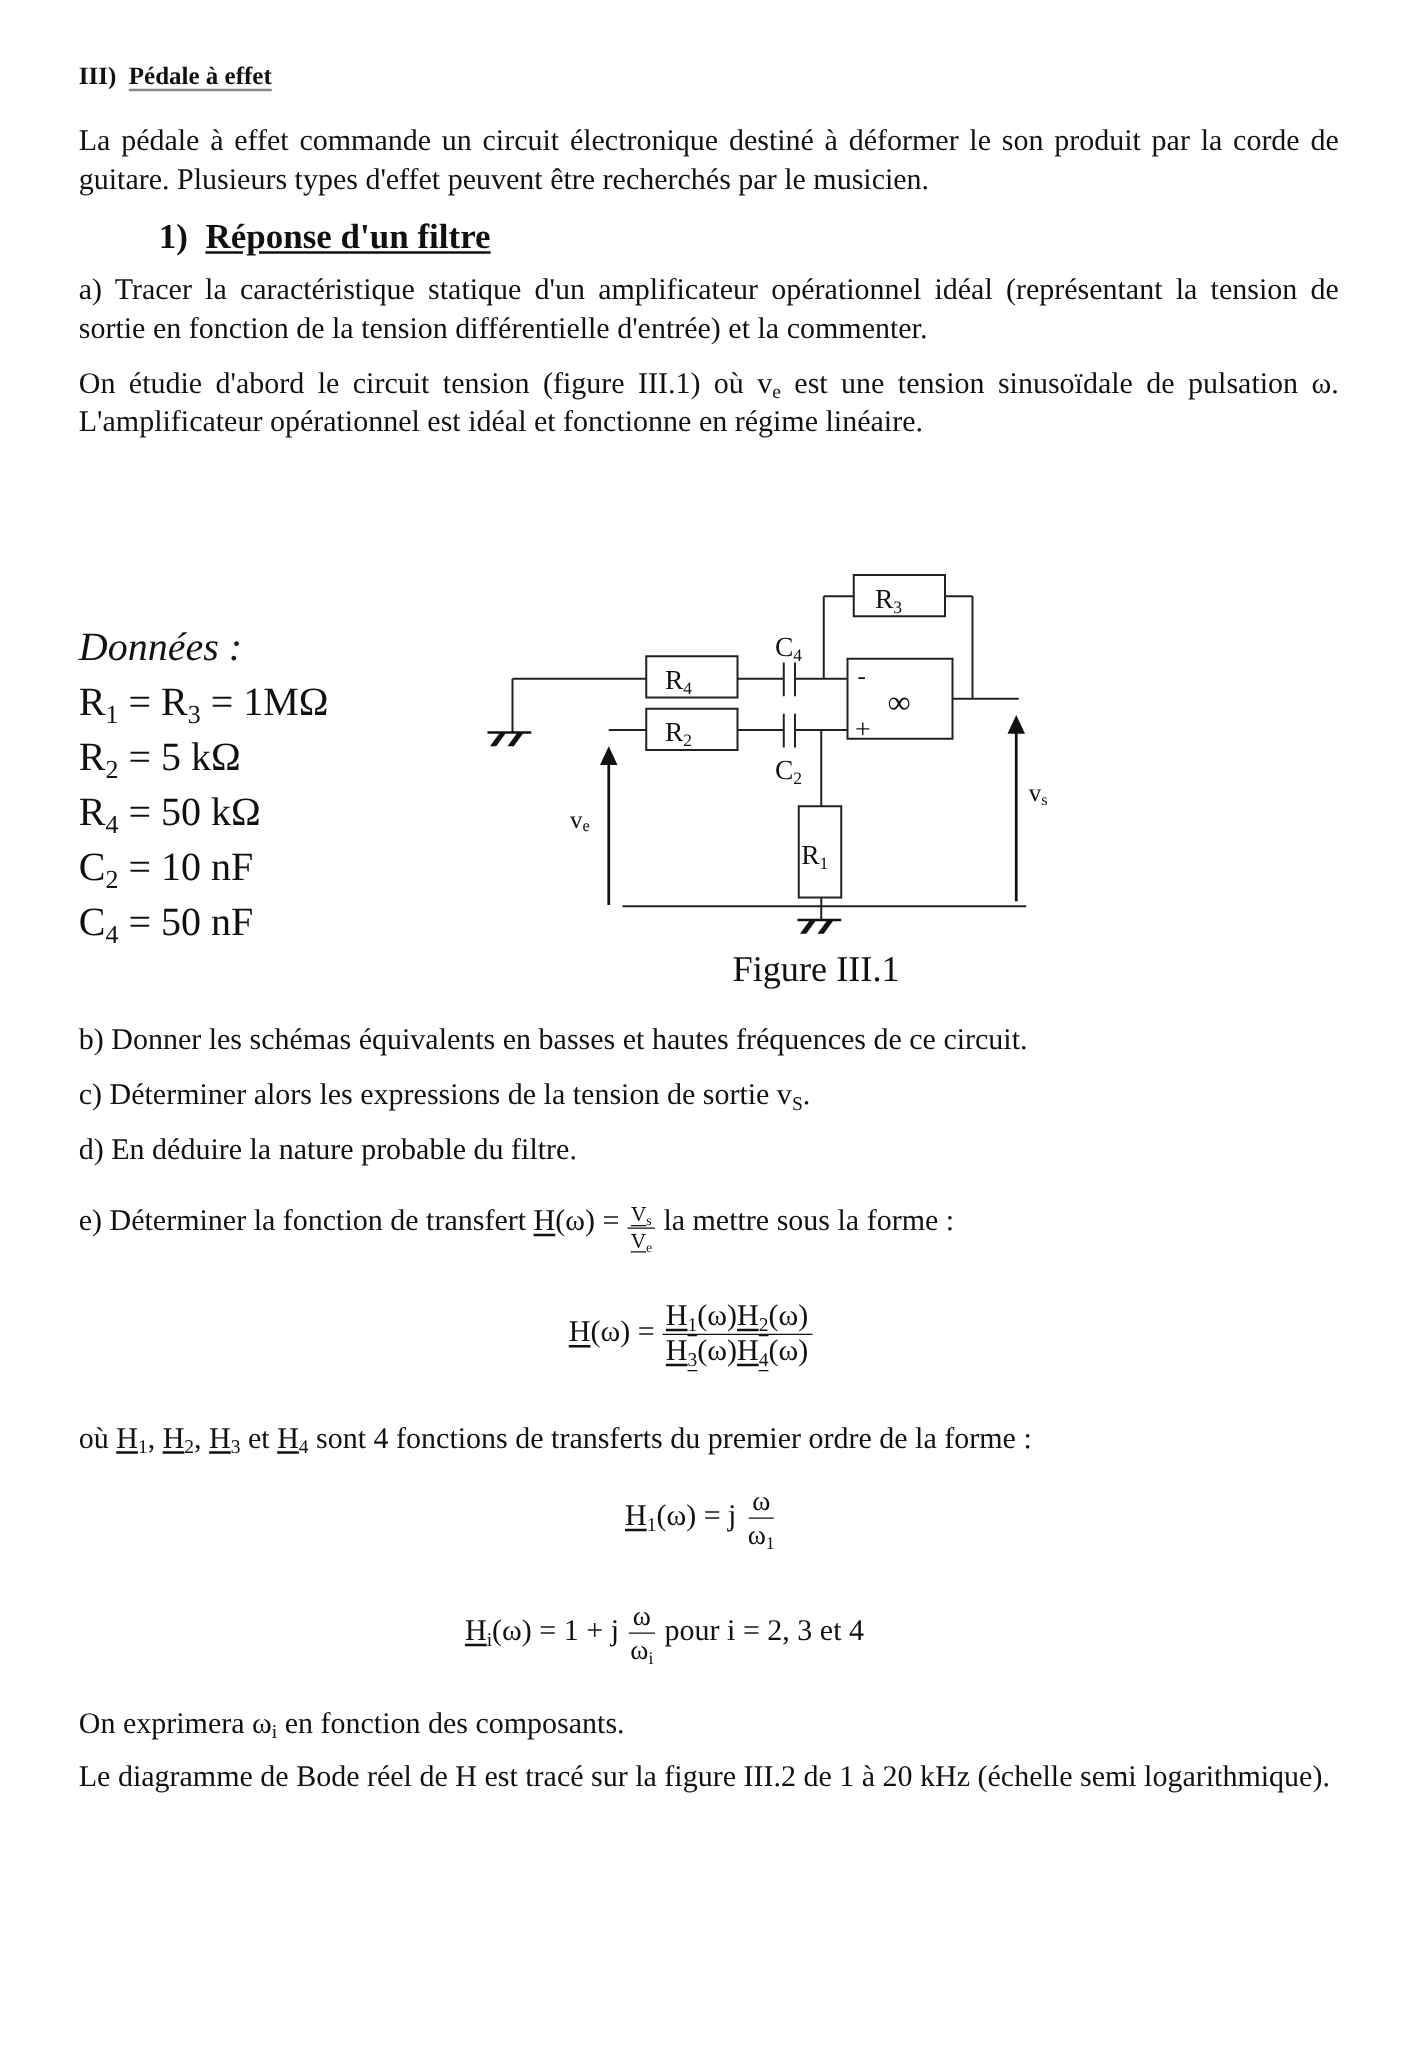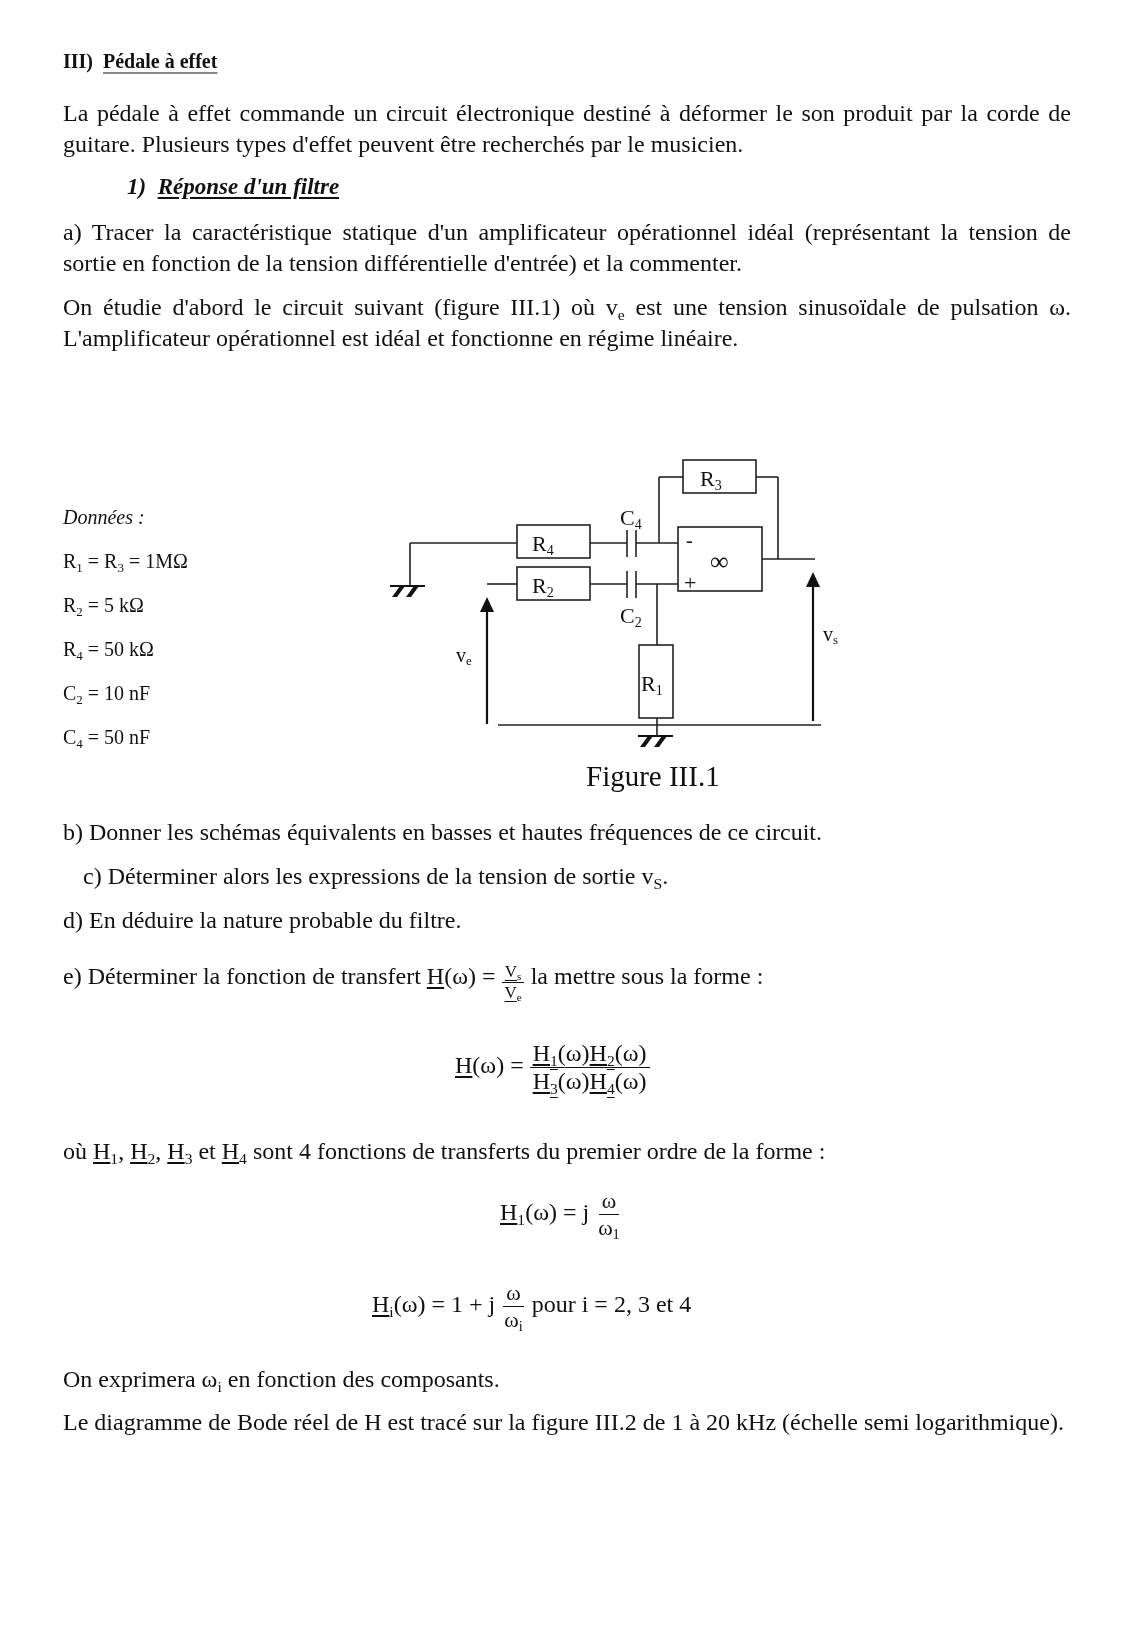--- a/index.html
+++ b/index.html
@@ -2,25 +2,25 @@
 <html><head>
 <meta charset="utf-8">
 <style>
   html, body { margin:0; padding:0; background:#ffffff; }
   body { width:1125px; height:1641px; position:relative; overflow:hidden;
          font-family:"Liberation Serif", "DejaVu Serif", serif; color:#111; }
   .abs { position:absolute; }
   .p { font-size:24px; line-height:31px; text-align:justify; text-align-last:left; margin:0; }
   .h1 { font-size:20px; font-weight:bold; }
   .h1 .u { text-decoration:underline; text-decoration-color:#888; text-underline-offset:4px; }
-  .h2 { font-size:23px; font-weight:bold;font-style:italic; }
+  .h2 { font-size:28px; font-weight:bold; }
   .h2 .u { text-decoration:underline; text-underline-offset:3px; }
   .ul { text-decoration:underline; text-underline-offset:3px; }
   sub { font-size:0.65em; vertical-align:-0.3em; line-height:0; }
-  .donnees { font-size:20px; line-height:44px; }
+  .donnees { font-size:32px; line-height:44px; }
   .donnees .title { font-style:italic; }
   .frac { display:inline-flex; flex-direction:column; align-items:center; vertical-align:middle; }
   .frac .num { border-bottom:1.5px solid #111; padding:0 3px; }
   .frac .den { padding:0 3px; }
   .math { font-size:24px; white-space:nowrap; }
   .caption { font-size:29px; }
 </style>
 </head>
 <body>
 
@@ -31,21 +31,21 @@
 
 <p class="abs p" style="left:63px; top:98px; width:1008px;">La pédale à effet commande un circuit électronique destiné à déformer le son produit par la corde de guitare. Plusieurs types d'effet peuvent être recherchés par le musicien.</p>
 
 <div class="abs h2" style="left:127px; top:174px;">
   <span>1)</span>&nbsp;
   <span class="u">Réponse d'un filtre</span>
 </div>
 
 <p class="abs p" style="left:63px; top:217px; width:1008px;">a) Tracer la caractéristique statique d'un amplificateur opérationnel idéal (représentant la tension de sortie en fonction de la tension différentielle d'entrée) et la commenter.</p>
 
-<p class="abs p" style="left:63px; top:292px; width:1008px;"><span>On étudie d'abord le circuit suivant (figure III.1) où v</span><sub>e</sub><span> est une tension sinusoïdale de pulsation ω. L'amplificateur opérationnel est idéal et fonctionne en régime linéaire.</span></p>
+<p class="abs p" style="left:63px; top:292px; width:1008px;"><span>On étudie d'abord le circuit tension (figure III.1) où v</span><sub>e</sub><span> est une tension sinusoïdale de pulsation ω. L'amplificateur opérationnel est idéal et fonctionne en régime linéaire.</span></p>
 
 <div class="abs donnees" style="left:63px; top:495px;">
   <div class="title">Données :</div>
   <div><span>R</span><sub>1</sub><span> = R</span><sub>3</sub><span> = 1MΩ</span></div>
   <div><span>R</span><sub>2</sub><span> = 5 kΩ</span></div>
   <div><span>R</span><sub>4</sub><span> = 50 kΩ</span></div>
   <div><span>C</span><sub>2</sub><span> = 10 nF</span></div>
   <div><span>C</span><sub>4</sub><span> = 50 nF</span></div>
 </div>
 
@@ -115,21 +115,21 @@
     <text x="306" y="107" font-size="20">-</text>
     <text x="304" y="150" font-size="22">+</text>
     <text x="76" y="222" font-size="20"><tspan>v</tspan><tspan font-size="13" dy="3">e</tspan></text>
     <text x="443" y="201" font-size="20"><tspan>v</tspan><tspan font-size="13" dy="3">s</tspan></text>
   </g>
 </svg>
 
 <div class="abs caption" style="left:586px; top:760px;">Figure III.1</div>
 
 <p class="abs p" style="left:63px; top:817px;">b)  Donner les schémas équivalents en basses et hautes fréquences de ce circuit.</p>
-<p class="abs p" style="left:63px; top:861px;margin-left:20px;"><span>c)  Déterminer alors les expressions de la tension de sortie v</span><sub>S</sub><span>.</span></p>
+<p class="abs p" style="left:63px; top:861px;"><span>c)  Déterminer alors les expressions de la tension de sortie v</span><sub>S</sub><span>.</span></p>
 <p class="abs p" style="left:63px; top:905px;">d)  En déduire la nature probable du filtre.</p>
 
 <div class="abs math" style="left:63px; top:958px;text-align:right;">
   <span>e)  Déterminer la fonction de transfert </span><span class="ul">H</span><span>(ω) = </span>
   <span class="frac" style="font-size:17px; position:relative; top:4px;">
     <span class="num"><span class="ul">V</span><sub>s</sub></span>
     <span class="den" style="border-top:none;"><span class="ul">V</span><sub>e</sub></span>
   </span>
   <span> la mettre sous la forme :</span>
 </div>

